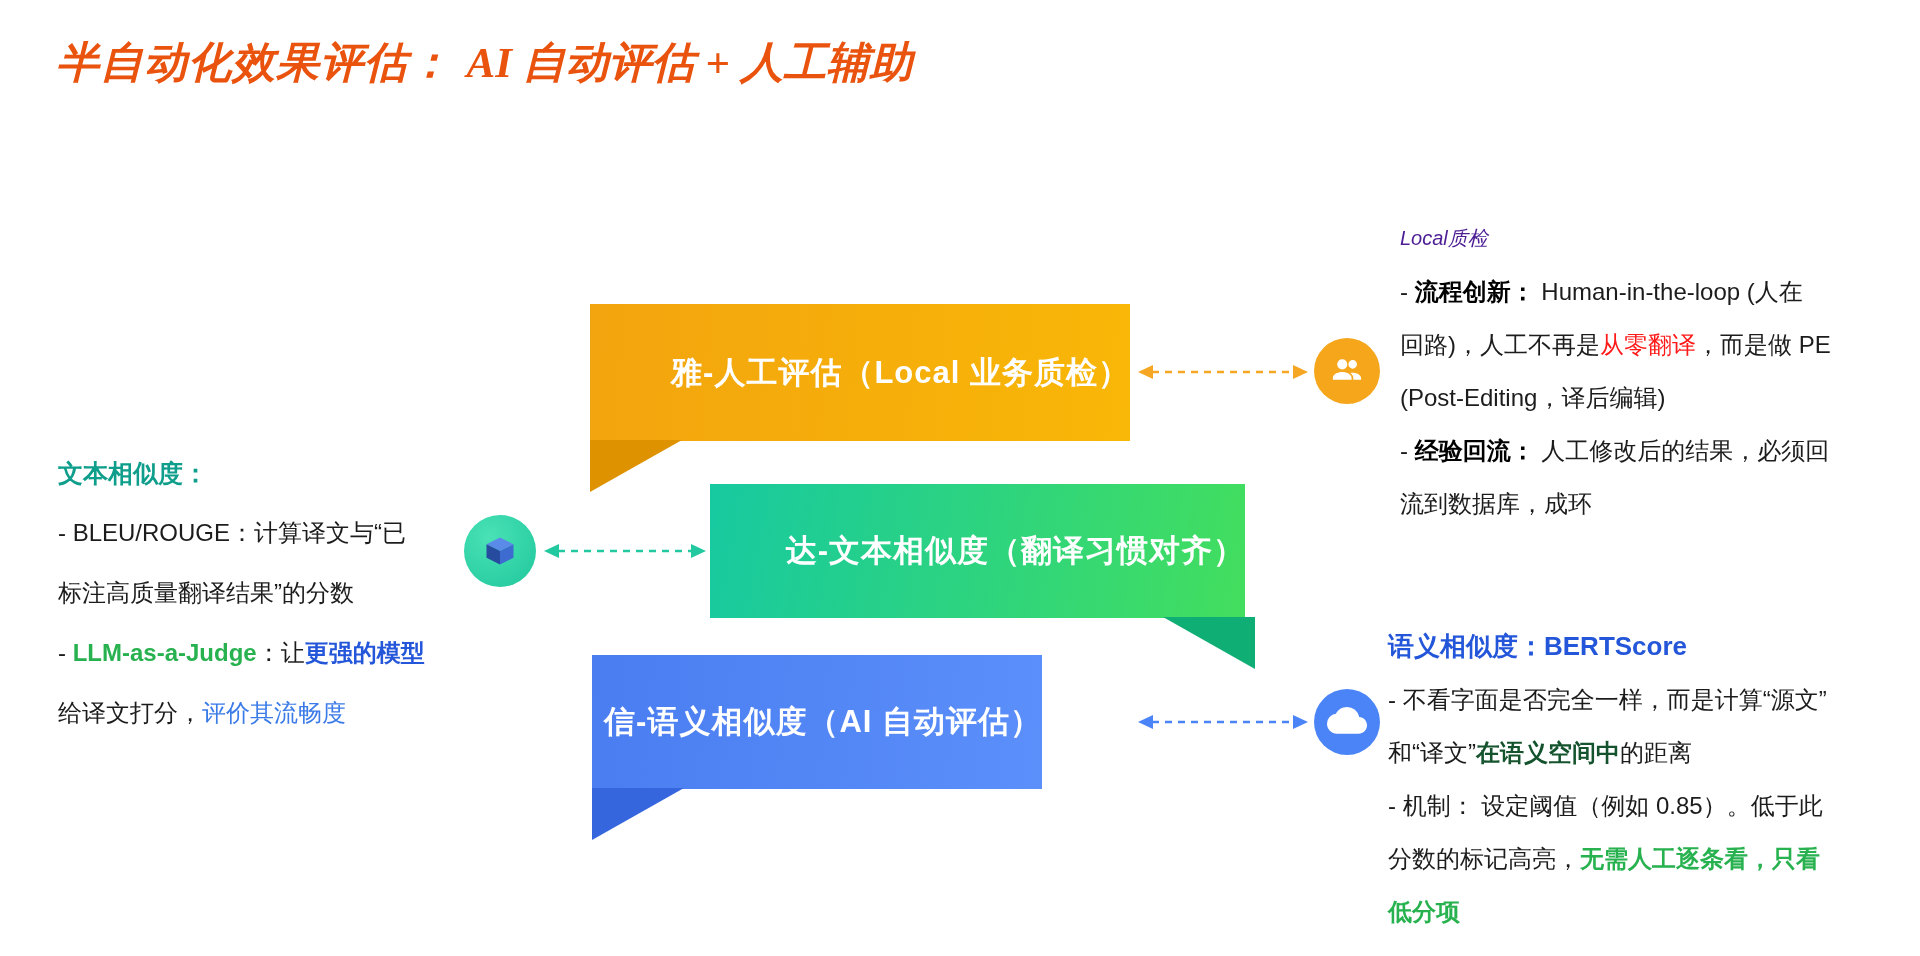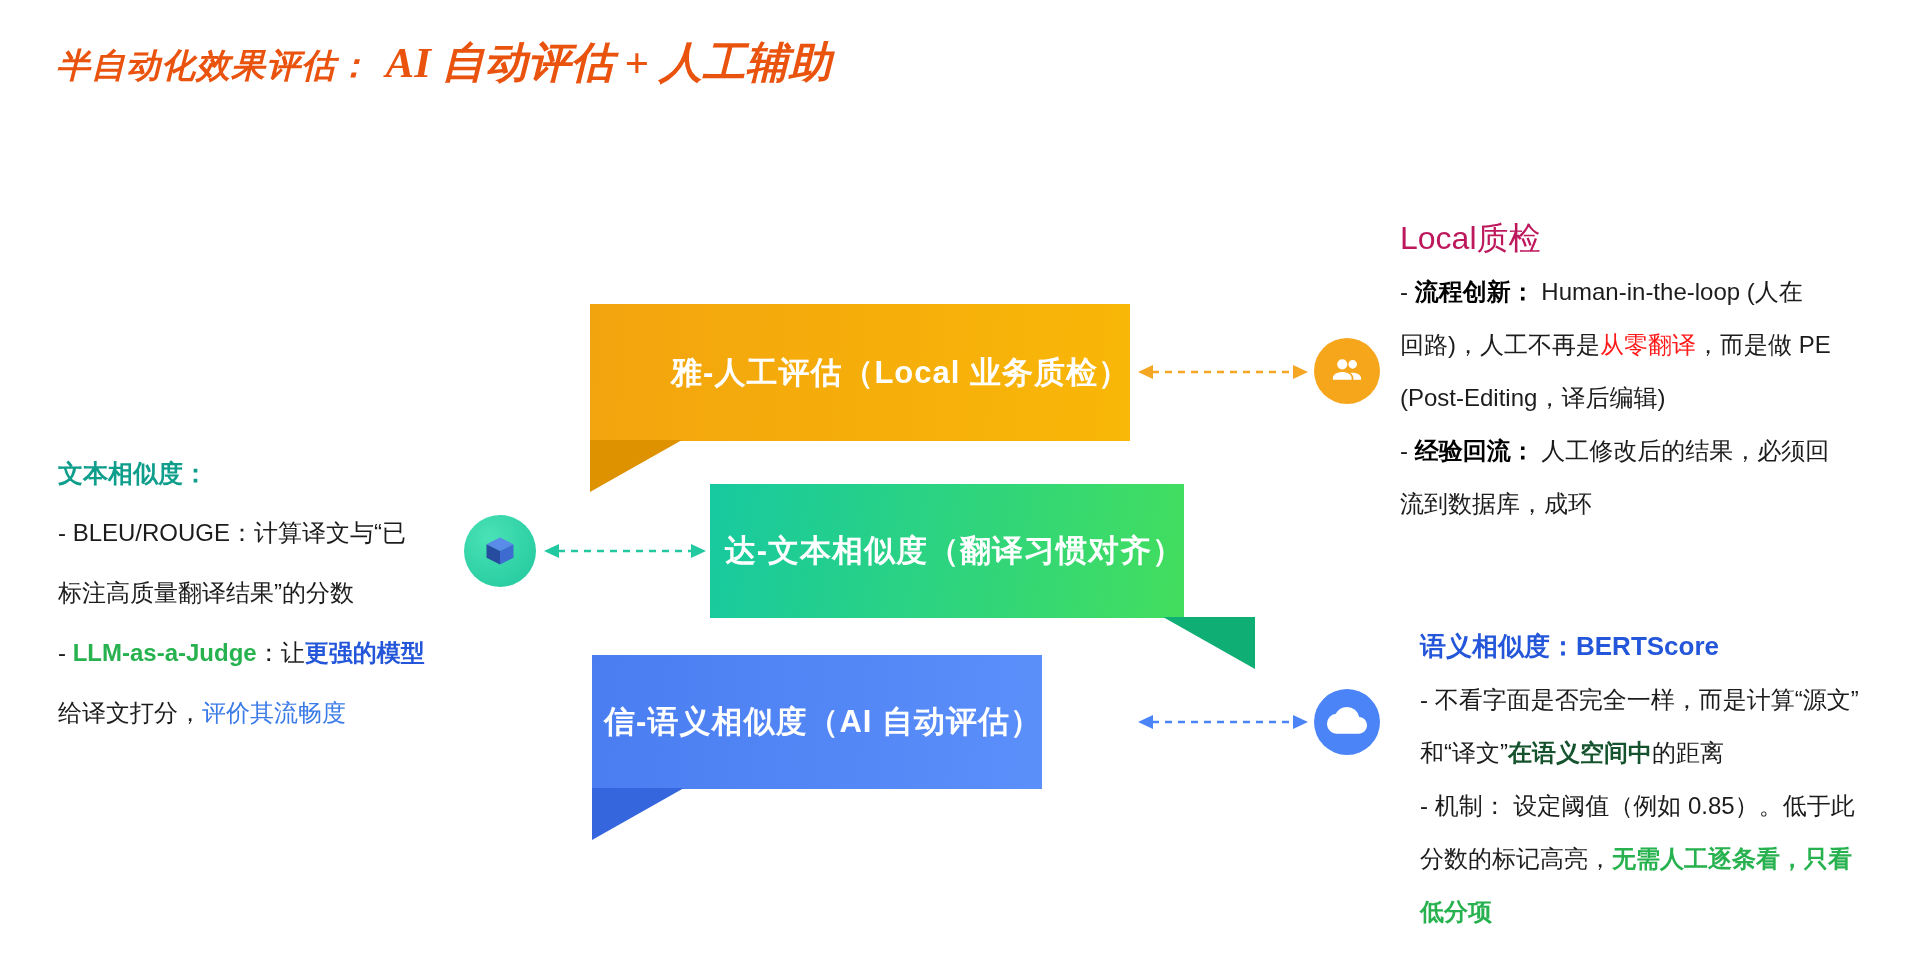--- a/index.html
+++ b/index.html
@@ -3,52 +3,52 @@
 <meta charset="utf-8">
 <style>
   * { margin:0; padding:0; box-sizing:border-box; }
   html,body { width:1920px; height:956px; background:#ffffff; overflow:hidden;
               font-family:"Liberation Sans", sans-serif; }
   .stage { position:relative; width:1920px; height:956px; background:#fff; }
 
   
   .title { position:absolute; left:56px; top:34px; white-space:nowrap;
            font-style:italic; font-weight:bold; color:#E9530E; }
-  .title-main { font-size:34px; letter-spacing:1px; }
+  .title-main { font-size:43px; letter-spacing:1px; }
   .title-sub  { font-size:43px; margin-left:10px; font-family:"Liberation Serif", serif; font-weight:bold; }
 
   
   .banner { position:absolute; display:flex; align-items:center; justify-content:flex-end; }
   .banner .label { color:#fff; font-weight:bold; font-size:31px; letter-spacing:1px; white-space:nowrap; }
   .banner-ya  { left:590px; top:304px; width:540px; height:137px;
                 background:linear-gradient(95deg,#F2A40E,#F9B707); }
-  .banner-da  { left:710px; top:484px; width:474px; height:134px;
+  .banner-da  { left:710px; top:484px; width:535px; height:134px;
                 background:linear-gradient(100deg,#17C9A0,#43DE5E); }
   .banner-xin { left:592px; top:655px; width:450px; height:134px;
                 background:linear-gradient(95deg,#4A7DF0,#5B8FFA); }
   .tail { position:absolute; width:92px; height:52px; }
   .tail-ya  { left:590px; top:440px; background:#DE9200;
               clip-path:polygon(0 0, 100% 0, 0 100%); }
   .tail-da  { left:1163px; top:617px; background:#0FAE74;
               clip-path:polygon(0 0, 100% 0, 100% 100%); }
   .tail-xin { left:592px; top:788px; background:#3566DD;
               clip-path:polygon(0 0, 100% 0, 0 100%); }
 
   
   .tblock { position:absolute; font-size:24px; color:#1c1c1c; }
   .tblock .line { white-space:nowrap; }
   .left-block  { left:58px;  top:443px; }
   .left-block .line { line-height:60px; }
   .right-top   { left:1400px; top:212px; }
   .right-top .line { line-height:53px; }
-  .right-bottom{ left:1420px; top:620px; }
+  .right-bottom{ left:1388px; top:620px; }
   .right-bottom .line { line-height:53px; }
 
   .h-teal   { color:#0E9E8B; font-weight:bold; font-size:25px; }
-  .h-orange { color:#be185d; font-size:32px; }
+  .h-orange { color:#4c1d95; font-size:20px;font-style:italic; }
   .h-blue   { color:#2356D9; font-weight:bold; font-size:26px; }
   .b        { font-weight:normal; }
   .seg-orange { color:#000000; font-weight:bold; }
   .seg-red    { color:#FF1A1A; }
   .seg-green  { color:#27B24F; font-weight:bold; }
   .seg-blue-b { color:#2356D9; font-weight:bold; }
   .seg-blue   { color:#3B7BE8; }
   .seg-blue2  { color:#14532d; font-weight:bold; }
 
   

